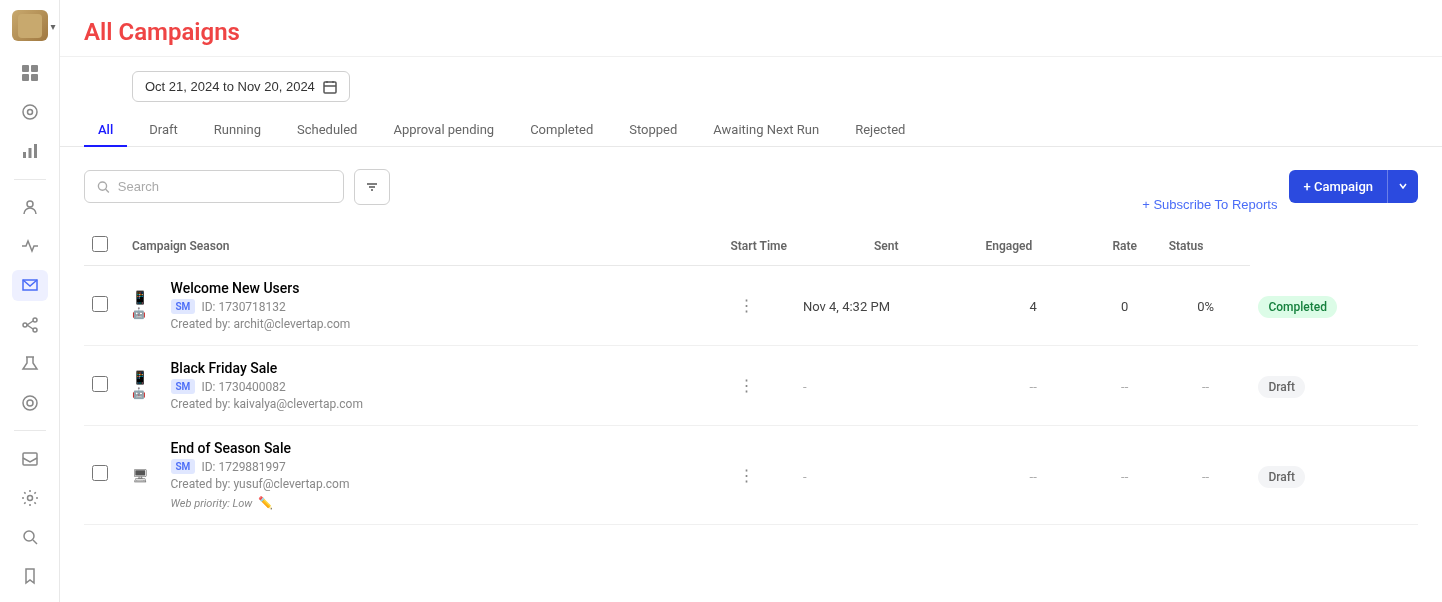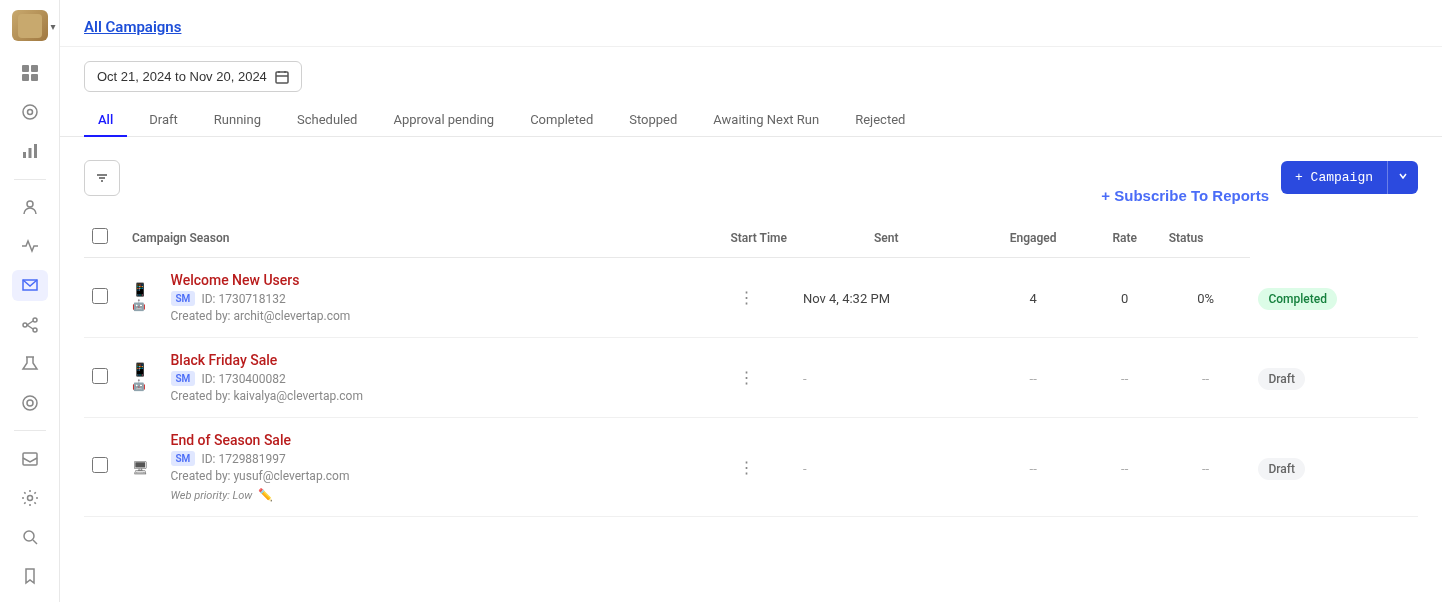--- a/index.html
+++ b/index.html
@@ -55,41 +55,41 @@
       background: #fff;
       overflow: hidden;
     }
 
     
     .header {
       padding: 18px 24px 10px;
       border-bottom: 1px solid #f0f0f0;
     }
     .header-title {
-      font-size: 15px;
+      font-size: 24px;
       font-weight: 600;
-      color: #1d4ed8;
-      text-decoration: underline;
+      color: #ef4444;
     }
 
     
     .date-row {
       padding: 14px 24px 0;
     }
     .date-btn {
       display: inline-flex;
       align-items: center;
       gap: 8px;
       border: 1px solid #d0d0d0;
       border-radius: 6px;
       padding: 7px 12px;
       background: #fff;
       font-size: 13px;
       color: #333;
       cursor: pointer;
+      margin-left: 48px;
     }
 
     
     .tabs-row {
       padding: 12px 24px 0;
       display: flex;
       align-items: center;
       gap: 8px;
       border-bottom: 1px solid #e8e8e8;
     }
@@ -148,40 +148,39 @@
       color: #555;
       font-size: 14px;
     }
     .toolbar-right {
       margin-left: auto;
       display: flex;
       align-items: center;
       gap: 12px;
     }
     .subscribe-btn {
-      font-size: 15px;
+      font-size: 13px;
       color: #4a6cf7;
       cursor: pointer;
       background: none;
       border: none;
-      font-weight: 700;
+      font-weight: 400;
       margin-top: 36px;
     }
     .campaign-btn {
       display: flex;
       align-items: flex-start;
       background: #2b4adf;
       color: #fff;
       border: none;
       border-radius: 6px;
       font-size: 13px;
       font-weight: 500;
       cursor: pointer;
       overflow: hidden;
-      font-family: Liberation Mono, monospace;
     }
     .campaign-btn-main {
       padding: 9px 14px;
       border-right: 1px solid rgba(255,255,255,0.3);
     }
     .campaign-btn-arrow {
       padding: 9px 10px;
     }
 
     
@@ -199,21 +198,21 @@
       padding: 10px 8px;
       border-bottom: 1px solid #e8e8e8;
       white-space: nowrap;
     }
     thead th:first-child { width: 40px; }
     tbody tr { border-bottom: 1px solid #f0f0f0; }
     tbody td { padding: 14px 8px; vertical-align: middle; }
     .row-checkbox { width: 16px; height: 16px; cursor: pointer; }
 
     .campaign-info { display: flex; flex-direction: column; gap: 3px; min-width: 300px; }
-    .campaign-name { font-size: 14px; font-weight: 500; color: #b91c1c; cursor: pointer; }
+    .campaign-name { font-size: 14px; font-weight: 500; color: #000000; cursor: pointer; }
     .campaign-meta { font-size: 12px; color: #888; display: flex; align-items: center; gap: 6px; }
     .sm-badge {
       background: #e0e7ff;
       color: #4a6cf7;
       font-size: 10px;
       font-weight: 600;
       padding: 2px 5px;
       border-radius: 3px;
     }
     .campaign-icons { display: flex; flex-direction: column; gap: 2px; margin-right: 10px; }
@@ -370,20 +369,27 @@
     <div class="tab">Running</div>
     <div class="tab">Scheduled</div>
     <div class="tab">Approval pending</div>
     <div class="tab">Completed</div>
     <div class="tab">Stopped</div>
     <div class="tab">Awaiting Next Run</div>
     <div class="tab">Rejected</div>
   </div>
 
   <div class="toolbar">
+    <div class="search-box">
+      <svg width="14" height="14" viewBox="0 0 14 14" fill="none" stroke="#aaa" stroke-width="1.5">
+        <circle cx="6" cy="6" r="4.5"></circle>
+          <line x1="9.5" y1="9.5" x2="13" y2="13"></line>
+      </svg>
+      <input type="text" placeholder="Search" style="">
+    </div>
     <button class="filter-btn">
       <svg width="14" height="14" viewBox="0 0 14 14" fill="none" stroke="#555" stroke-width="1.5">
         <line x1="2" y1="4" x2="12" y2="4"></line>
         <line x1="4" y1="7" x2="10" y2="7"></line>
         <line x1="6" y1="10" x2="8" y2="10"></line>
       </svg>
     </button>
 
     <div class="toolbar-right">
       <button class="subscribe-btn">+ Subscribe To Reports</button>
@@ -401,21 +407,21 @@
   <div class="table-container">
     <table>
       <thead>
         <tr>
           <th>
             <input type="checkbox" class="row-checkbox" style="">
           </th>
           <th colspan="2">Campaign Season</th>
           <th>Start Time</th>
           <th style="text-align:center">Sent</th>
-          <th style="text-align:center">Engaged</th>
+          <th style="">Engaged</th>
           <th style="text-align:center">Rate</th>
           <th>Status</th>
         </tr>
       </thead>
       <tbody>
 
         <tr>
           <td>
             <input type="checkbox" class="row-checkbox" style="">
           </td>

